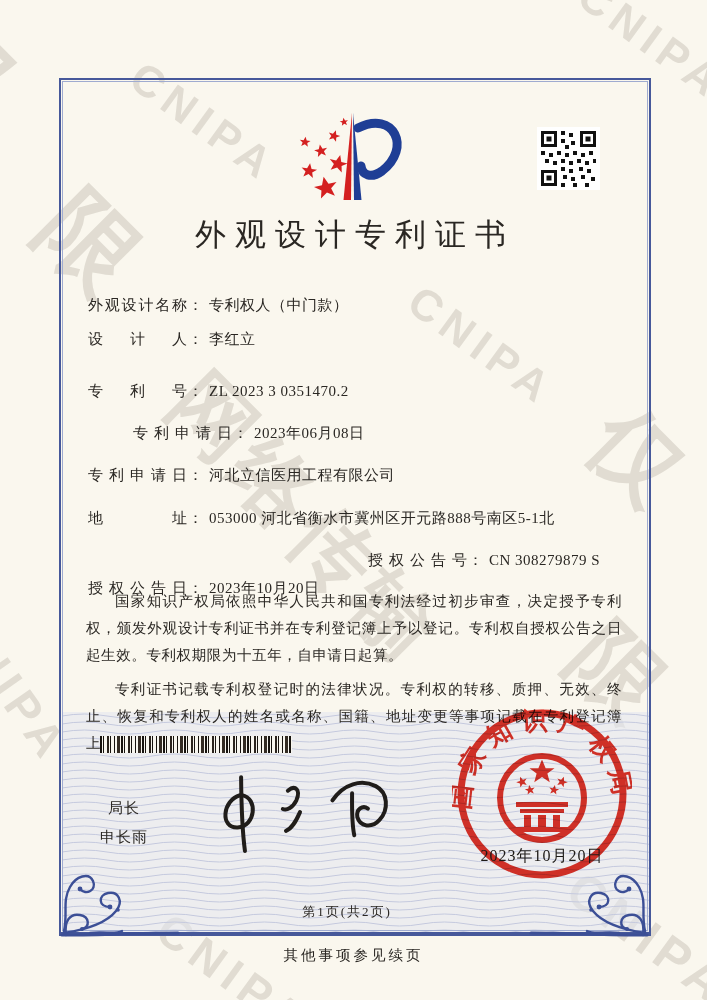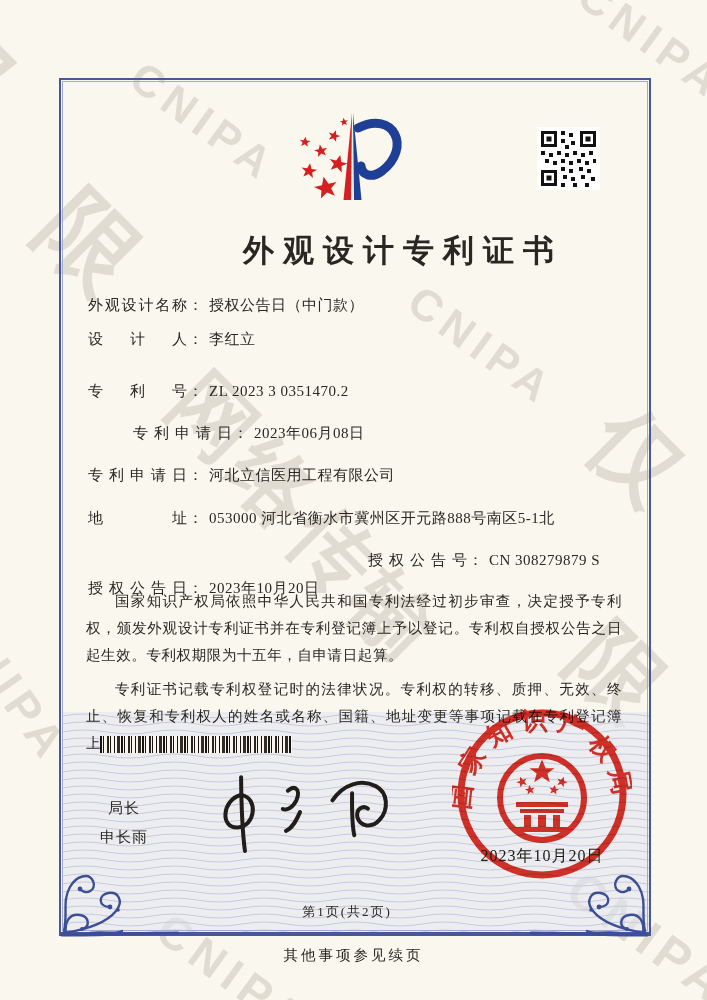--- a/index.html
+++ b/index.html
@@ -41,21 +41,21 @@
          background:rgba(226,229,241,.55);}
   .waves svg{display:block;width:100%;height:100%;}
   .corner{position:absolute;width:126px;height:96px;}
   .corner-left{left:56px;top:843px;}
   .corner-right{left:527px;top:843px;transform:scaleX(-1);}
   
   .cert-no{position:absolute;left:95px;top:118px;font-size:15px;letter-spacing:3px;}
   .logo{position:absolute;left:292px;top:108px;width:122px;height:98px;}
   .qr{position:absolute;left:537px;top:127px;width:63px;height:63px;background:#fff;}
   .title{position:absolute;left:59px;top:214px;width:592px;text-align:center;
-         font-size:31px;font-weight:700;letter-spacing:9px;margin:16px;padding-left:32px;}
+         font-size:31px;font-weight:400;letter-spacing:9px;margin:0;}
   
   .fields{position:absolute;left:88px;top:296px;width:540px;font-size:15px;}
   .frow{position:absolute;left:0;white-space:nowrap;}
   .r0{top:0;} .r1{top:34px;} .r2{top:86px;} .r3{top:128px;margin-left:45px;}
   .r4{top:170px;} .r5{top:213px;} .r6{top:255px;margin-top:28px;}
   .fpair2{position:absolute;left:280px;top:255px;white-space:nowrap;}
   .flabel{display:inline-block;width:100px;text-align:justify;text-align-last:justify;
           letter-spacing:1px;vertical-align:bottom;}
   .fcolon{display:inline-block;margin-right:6px;}
   .fvalue{letter-spacing:.5px;}
@@ -185,21 +185,21 @@
                M24,40h4v4h-4z M32,42h4v4h-4z M42,40h4v4h-4z M50,42h4v4h-4z
                M26,48h4v4h-4z M34,50h4v4h-4z M44,48h4v4h-4z M54,50h4v4h-4z
                M24,56h4v4h-4z M36,56h4v4h-4z M48,56h4v4h-4z"></path>
     </g>
   </svg>
 
   <h1 class="title">外观设计专利证书</h1>
 
   <div class="fields">
     <div class="frow r0">
-      <span class="flabel">外观设计名称</span><span class="fcolon">：</span><span class="fvalue">授权公告日（中门款）</span>
+      <span class="flabel">外观设计名称</span><span class="fcolon">：</span><span class="fvalue">专利权人（中门款）</span>
     </div>
     <div class="frow r1">
       <span class="flabel">设计人</span><span class="fcolon">：</span><span class="fvalue">李红立</span>
     </div>
     <div class="frow r2">
       <span class="flabel">专利号</span><span class="fcolon">：</span><span class="fvalue">ZL 2023 3 0351470.2</span>
     </div>
     <div class="frow r3">
       <span class="flabel">专利申请日</span><span class="fcolon">：</span><span class="fvalue">2023年06月08日</span>
     </div>

